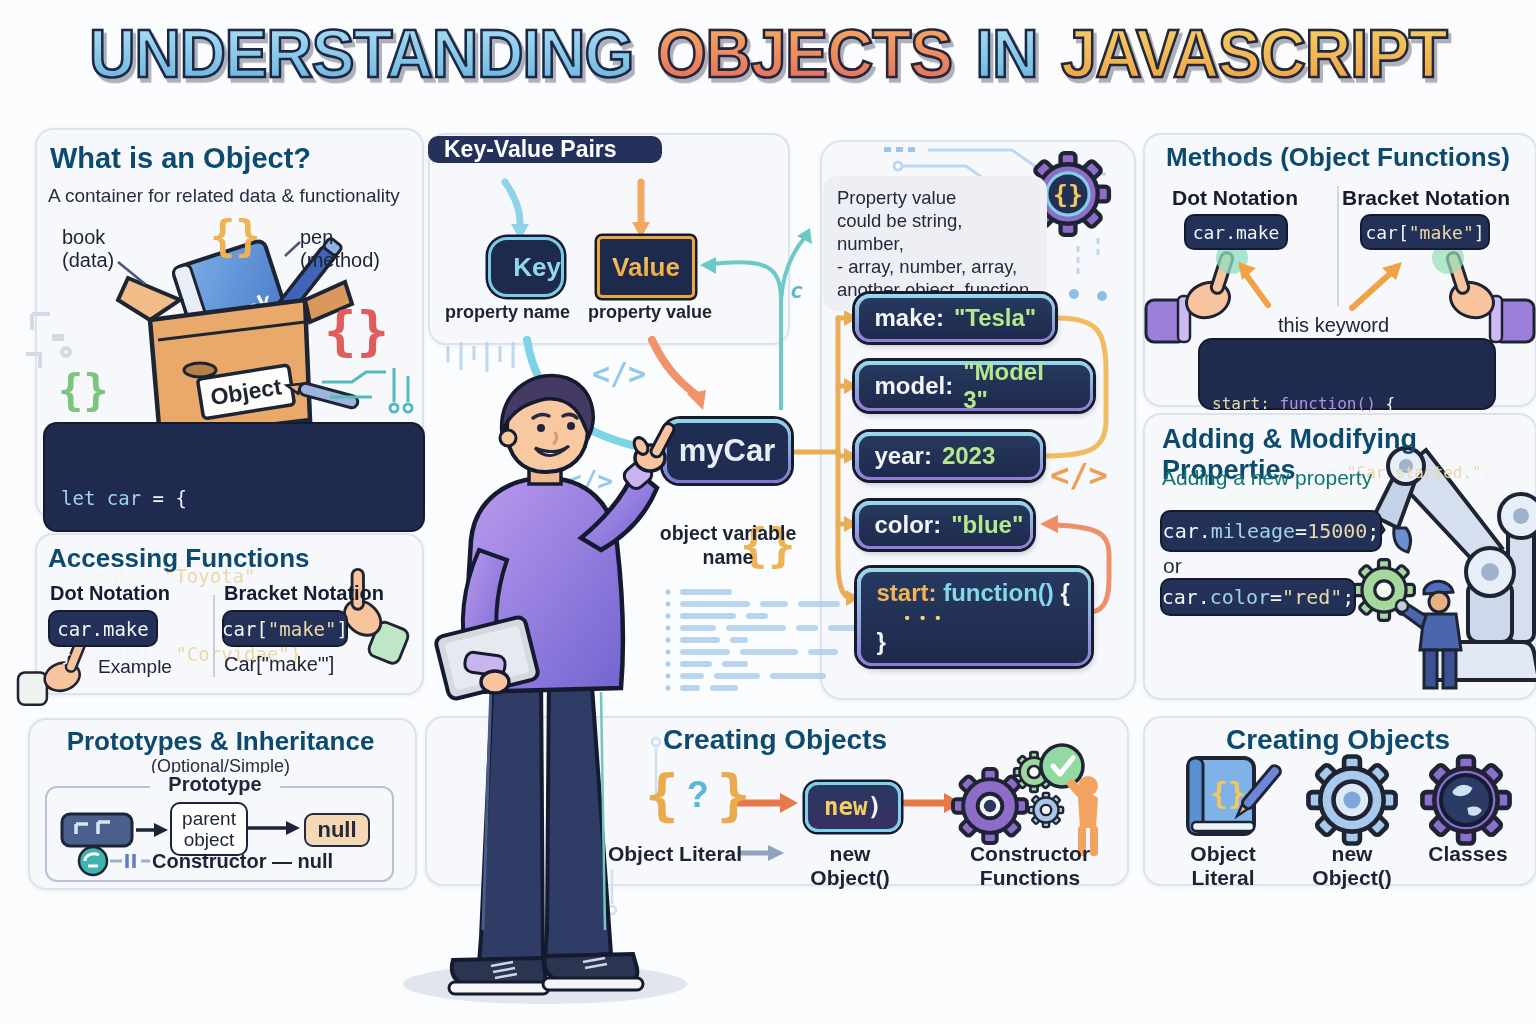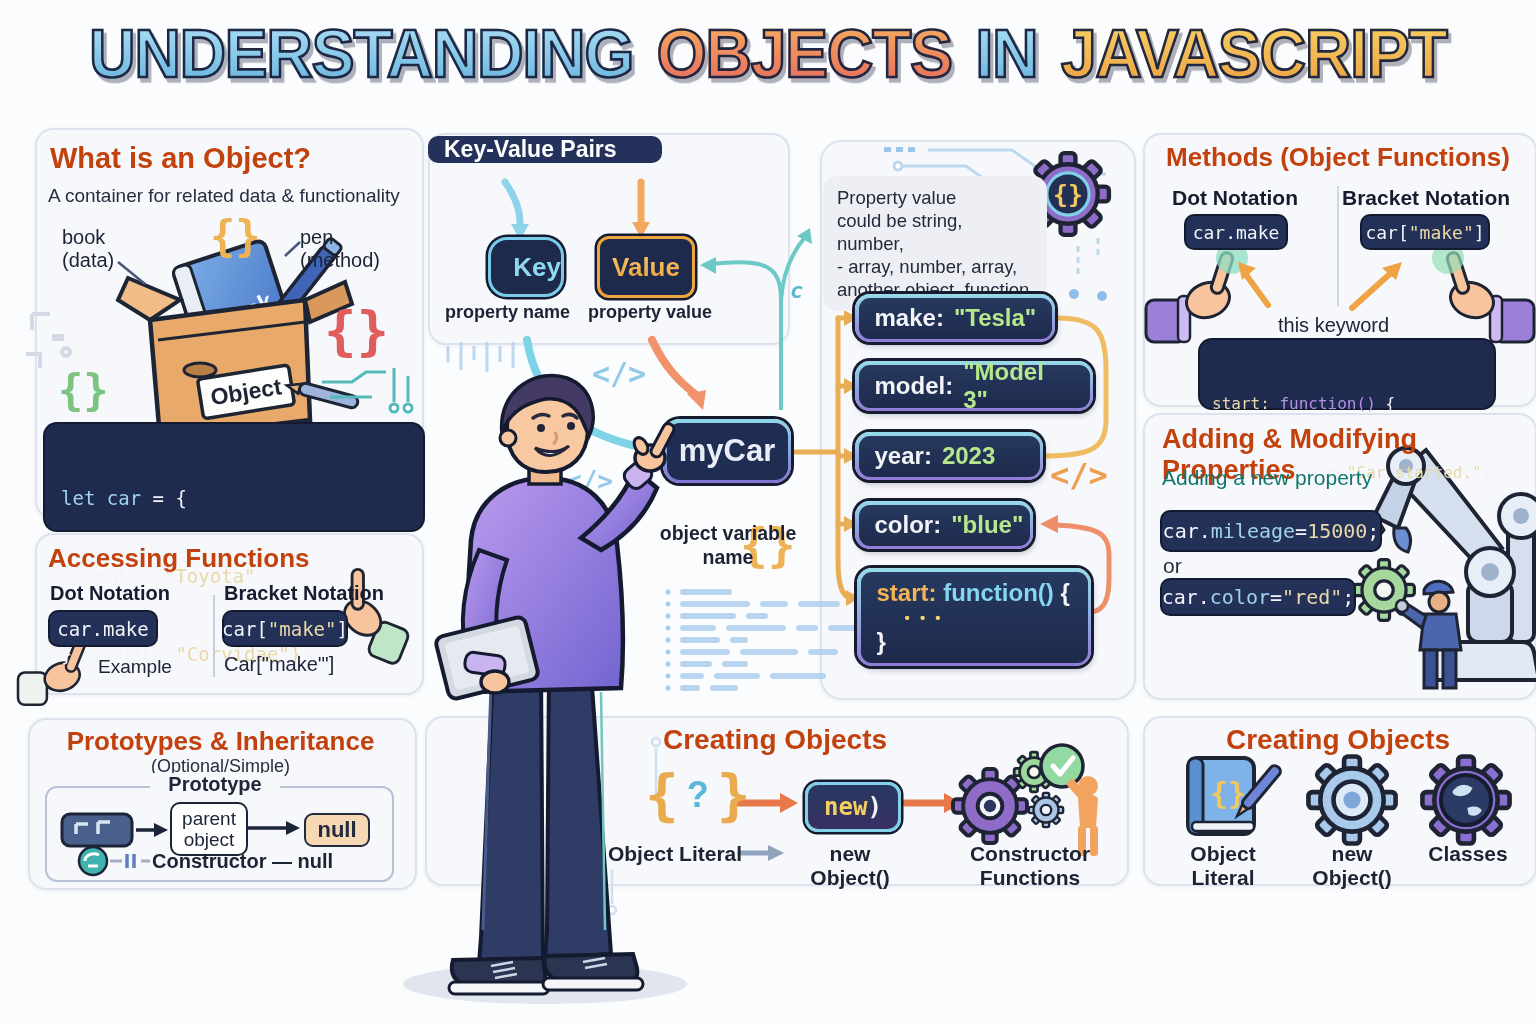--- a/index.html
+++ b/index.html
@@ -1,21 +1,21 @@
 <!DOCTYPE html>
 <html><head>
 <meta charset="utf-8">
 <style>
   html,body{margin:0;padding:0;}
   body{width:1536px;height:1024px;position:relative;overflow:hidden;
        background:#fbfcfe;font-family:"Liberation Sans",sans-serif;color:#1c2333;}
   .abs{position:absolute;}
   .panel{position:absolute;background:#f6f8fc;border:2px solid #dde3ee;border-radius:18px;
          box-shadow:0 1px 4px rgba(30,40,70,.07);}
-  .h1{font-weight:bold;color:#c2410c;}
+  .h1{font-weight:bold;color:#0c4a6e;}
   .prewrap{white-space:pre-line;}
   
   #title{top:16px;left:0;width:1536px;text-align:center;letter-spacing:-1px;}
   #title span{font-size:64px;font-weight:bold;display:inline-block;margin:0 10px;
     -webkit-text-stroke:2.5px #1f2742;background-clip:text;-webkit-background-clip:text;
     color:transparent;text-shadow:none;filter:drop-shadow(3px 4px 0 rgba(32,38,64,.35));transform:scaleY(1.08);}
   .t-blue{background-image:linear-gradient(180deg,#b3e4f8 0%,#62b0dc 100%);}
   .t-orange{background-image:linear-gradient(180deg,#f8b45e 0%,#e6655e 100%);}
   .t-gold{background-image:linear-gradient(180deg,#f9d56a 0%,#eb9e3e 100%);}
   
@@ -516,21 +516,21 @@
   <div><span class="white">   make: </span><span class="cream">"Toyota"</span><span class="white">,</span></div>
   <div><span class="white">}  model: </span><span class="cream">"Corvidae"</span><span class="cream">}</span></div>
 </div>
 
 <div class="abs" style="left:428px;top:136px;width:234px;height:27px;background:#24325b;border-radius:10px;display:flex;align-items:center;padding-left:16px;box-sizing:border-box;">
   <span style="color:#fff;font-weight:bold;font-size:23px;">Key-Value Pairs</span>
 </div>
 <div class="abs" style="left:488px;top:237px;width:70px;height:54px;background:#1d2a4c;border:3.5px solid #79cbe8;border-radius:19px;box-shadow:0 0 0 2.5px #141b30;display:flex;align-items:center;justify-content:flex-end;">
   <span style="color:#8fd8f2;font-weight:bold;font-size:26px;">Key</span>
 </div>
-<div class="abs" style="left:597px;top:236px;width:92px;height:56px;background:#1d2a4c;border:3.5px solid #eda53f;border-radius:12px;box-shadow:0 0 0 2.5px #141b30;display:flex;align-items:center;justify-content:center;">
+<div class="abs" style="left:597px;top:236px;width:92px;height:56px;background:#1d2a4c;border:3.5px solid #eda53f;border-radius:5px;box-shadow:0 0 0 2.5px #141b30;display:flex;align-items:center;justify-content:center;">
   <span style="font-weight:bold;font-size:26px;background-image:linear-gradient(180deg,#f6c964,#ef9f3e);-webkit-background-clip:text;background-clip:text;color:transparent;">Value</span>
 </div>
 <div class="abs caption" style="left:445px;top:302px;font-size:18px;">property name</div>
 <div class="abs caption" style="left:588px;top:302px;font-size:18px;">property value</div>
 
 <div class="abs prewrap" style="left:823px;top:176px;width:224px;background:#edeff4;border-radius:14px;padding:10px 14px;font-size:18.5px;line-height:23px;color:#23293a;box-sizing:border-box;">Property value
 could be string, number,
 - array, number, array,
 another object, function</div>
 <div class="glyph" style="left:790px;top:278px;font-size:22px;color:#56b9c9;font-style:italic;">c</div>

